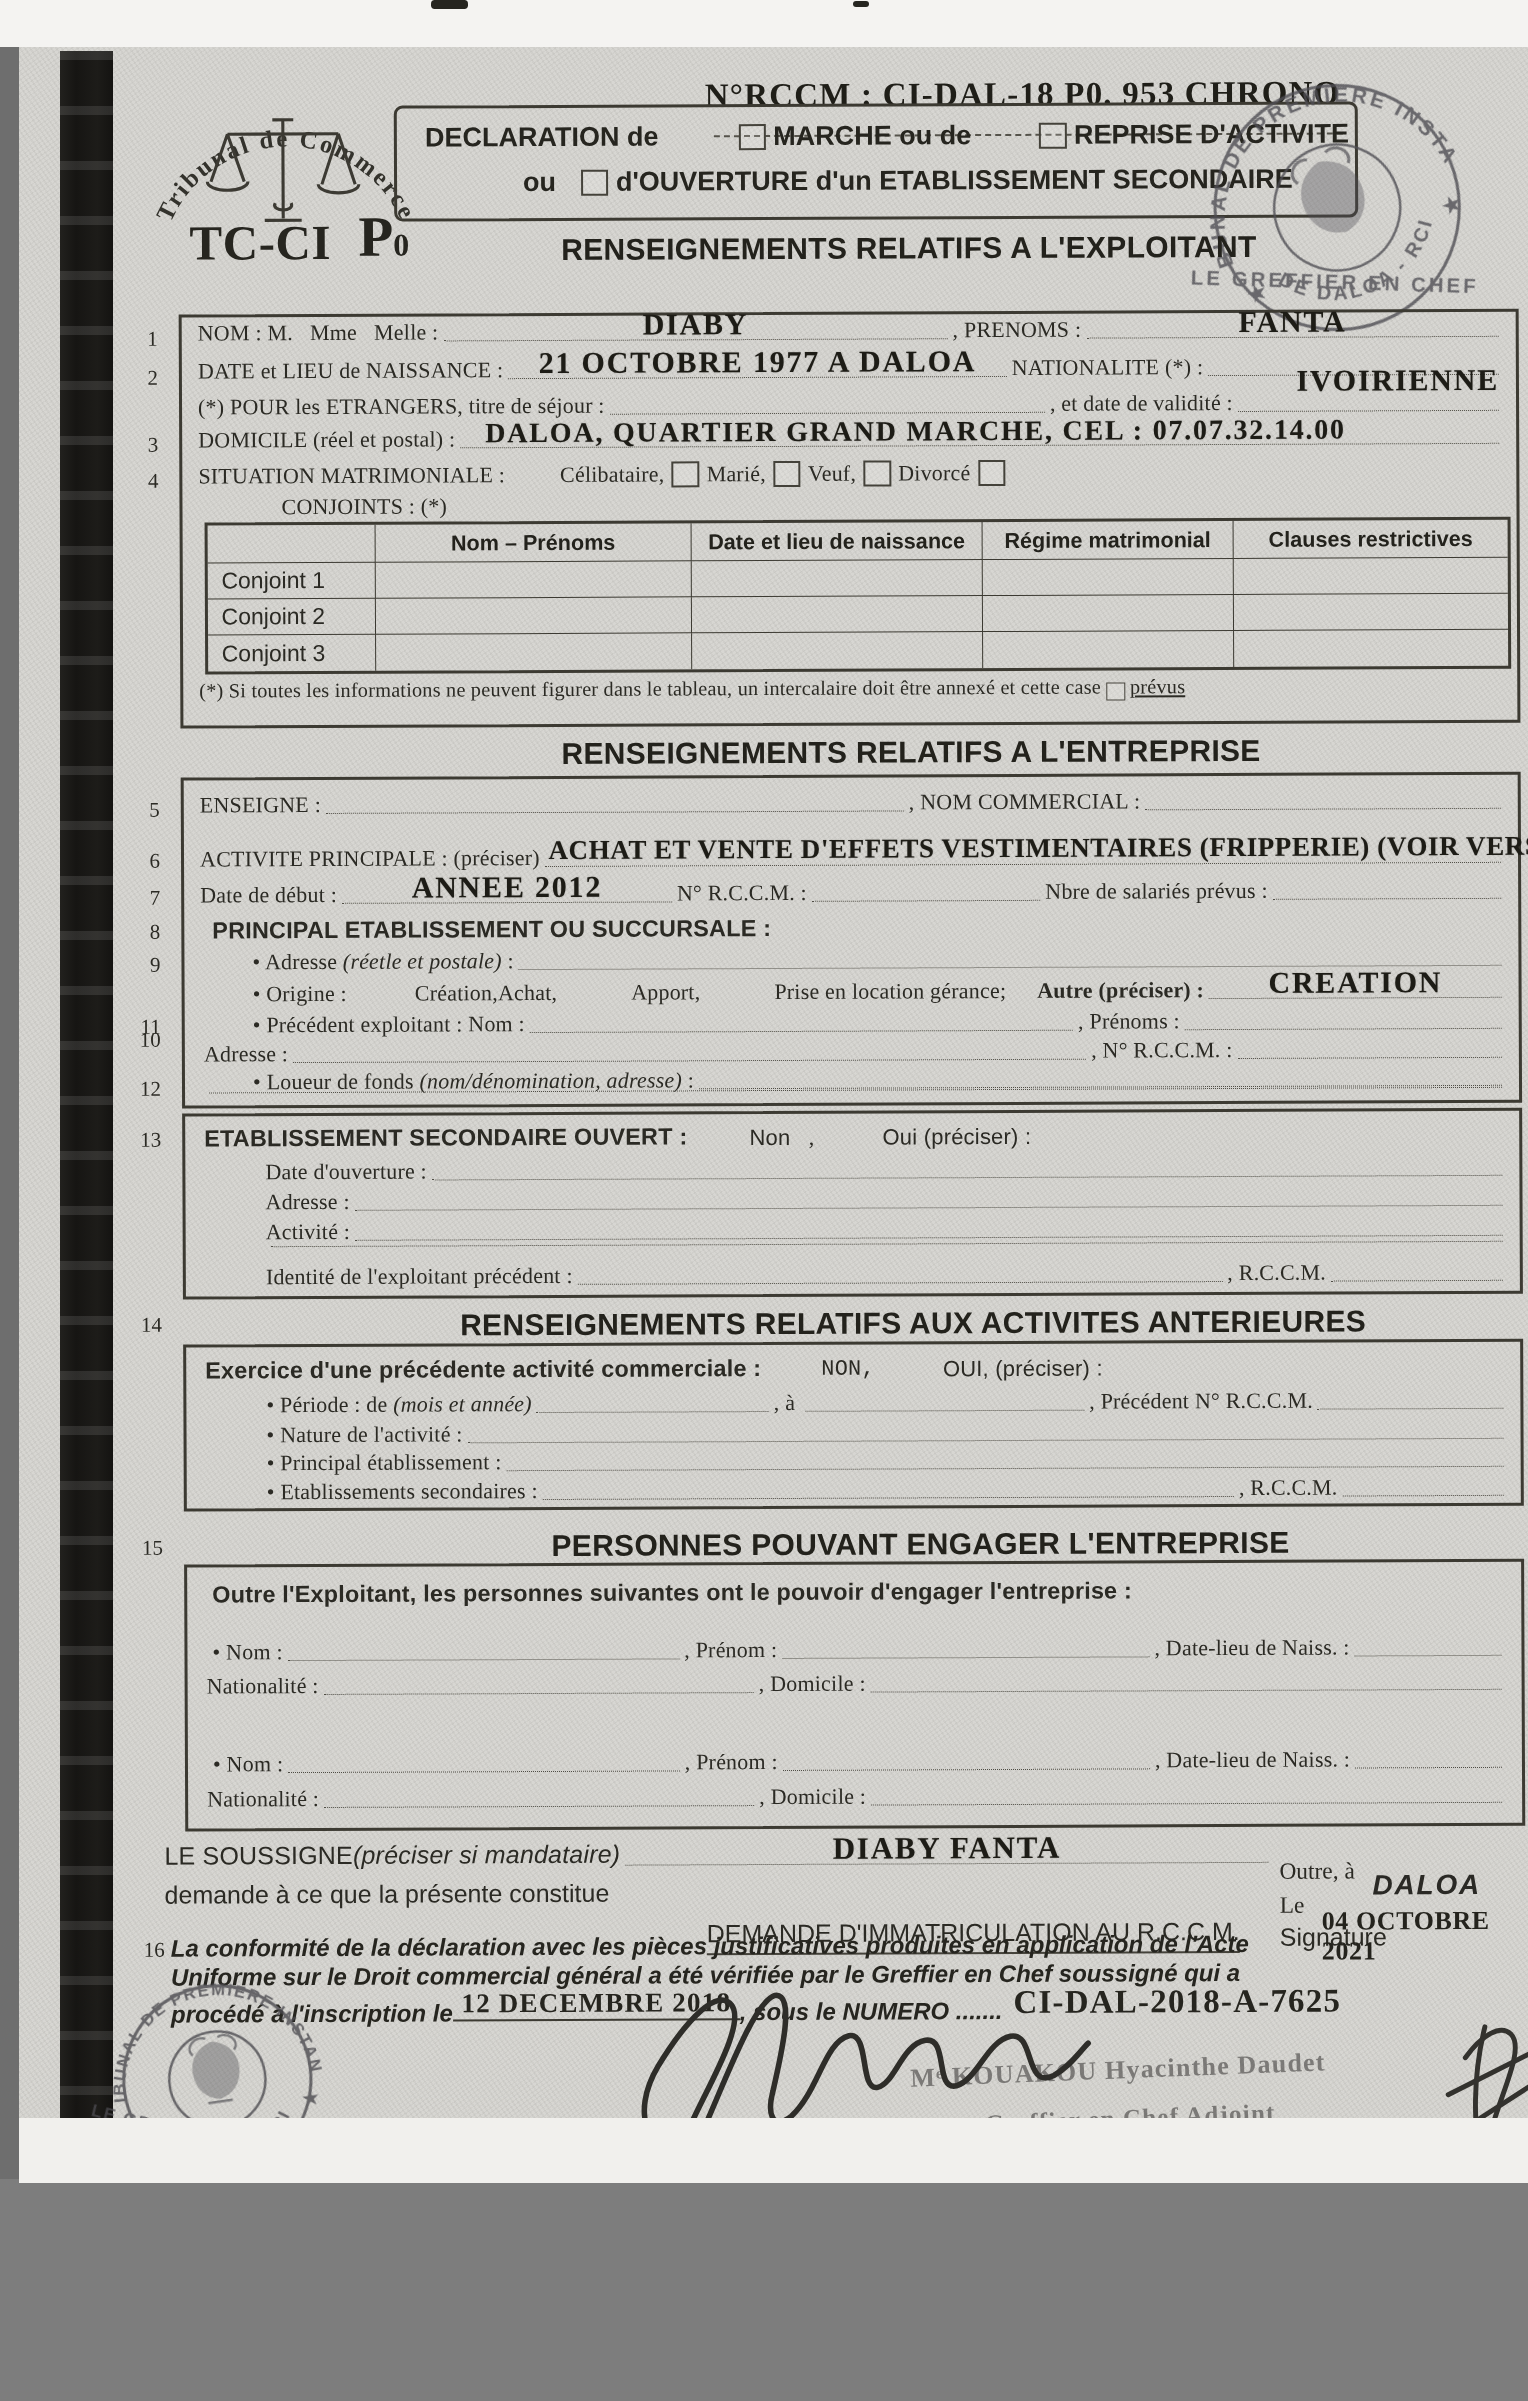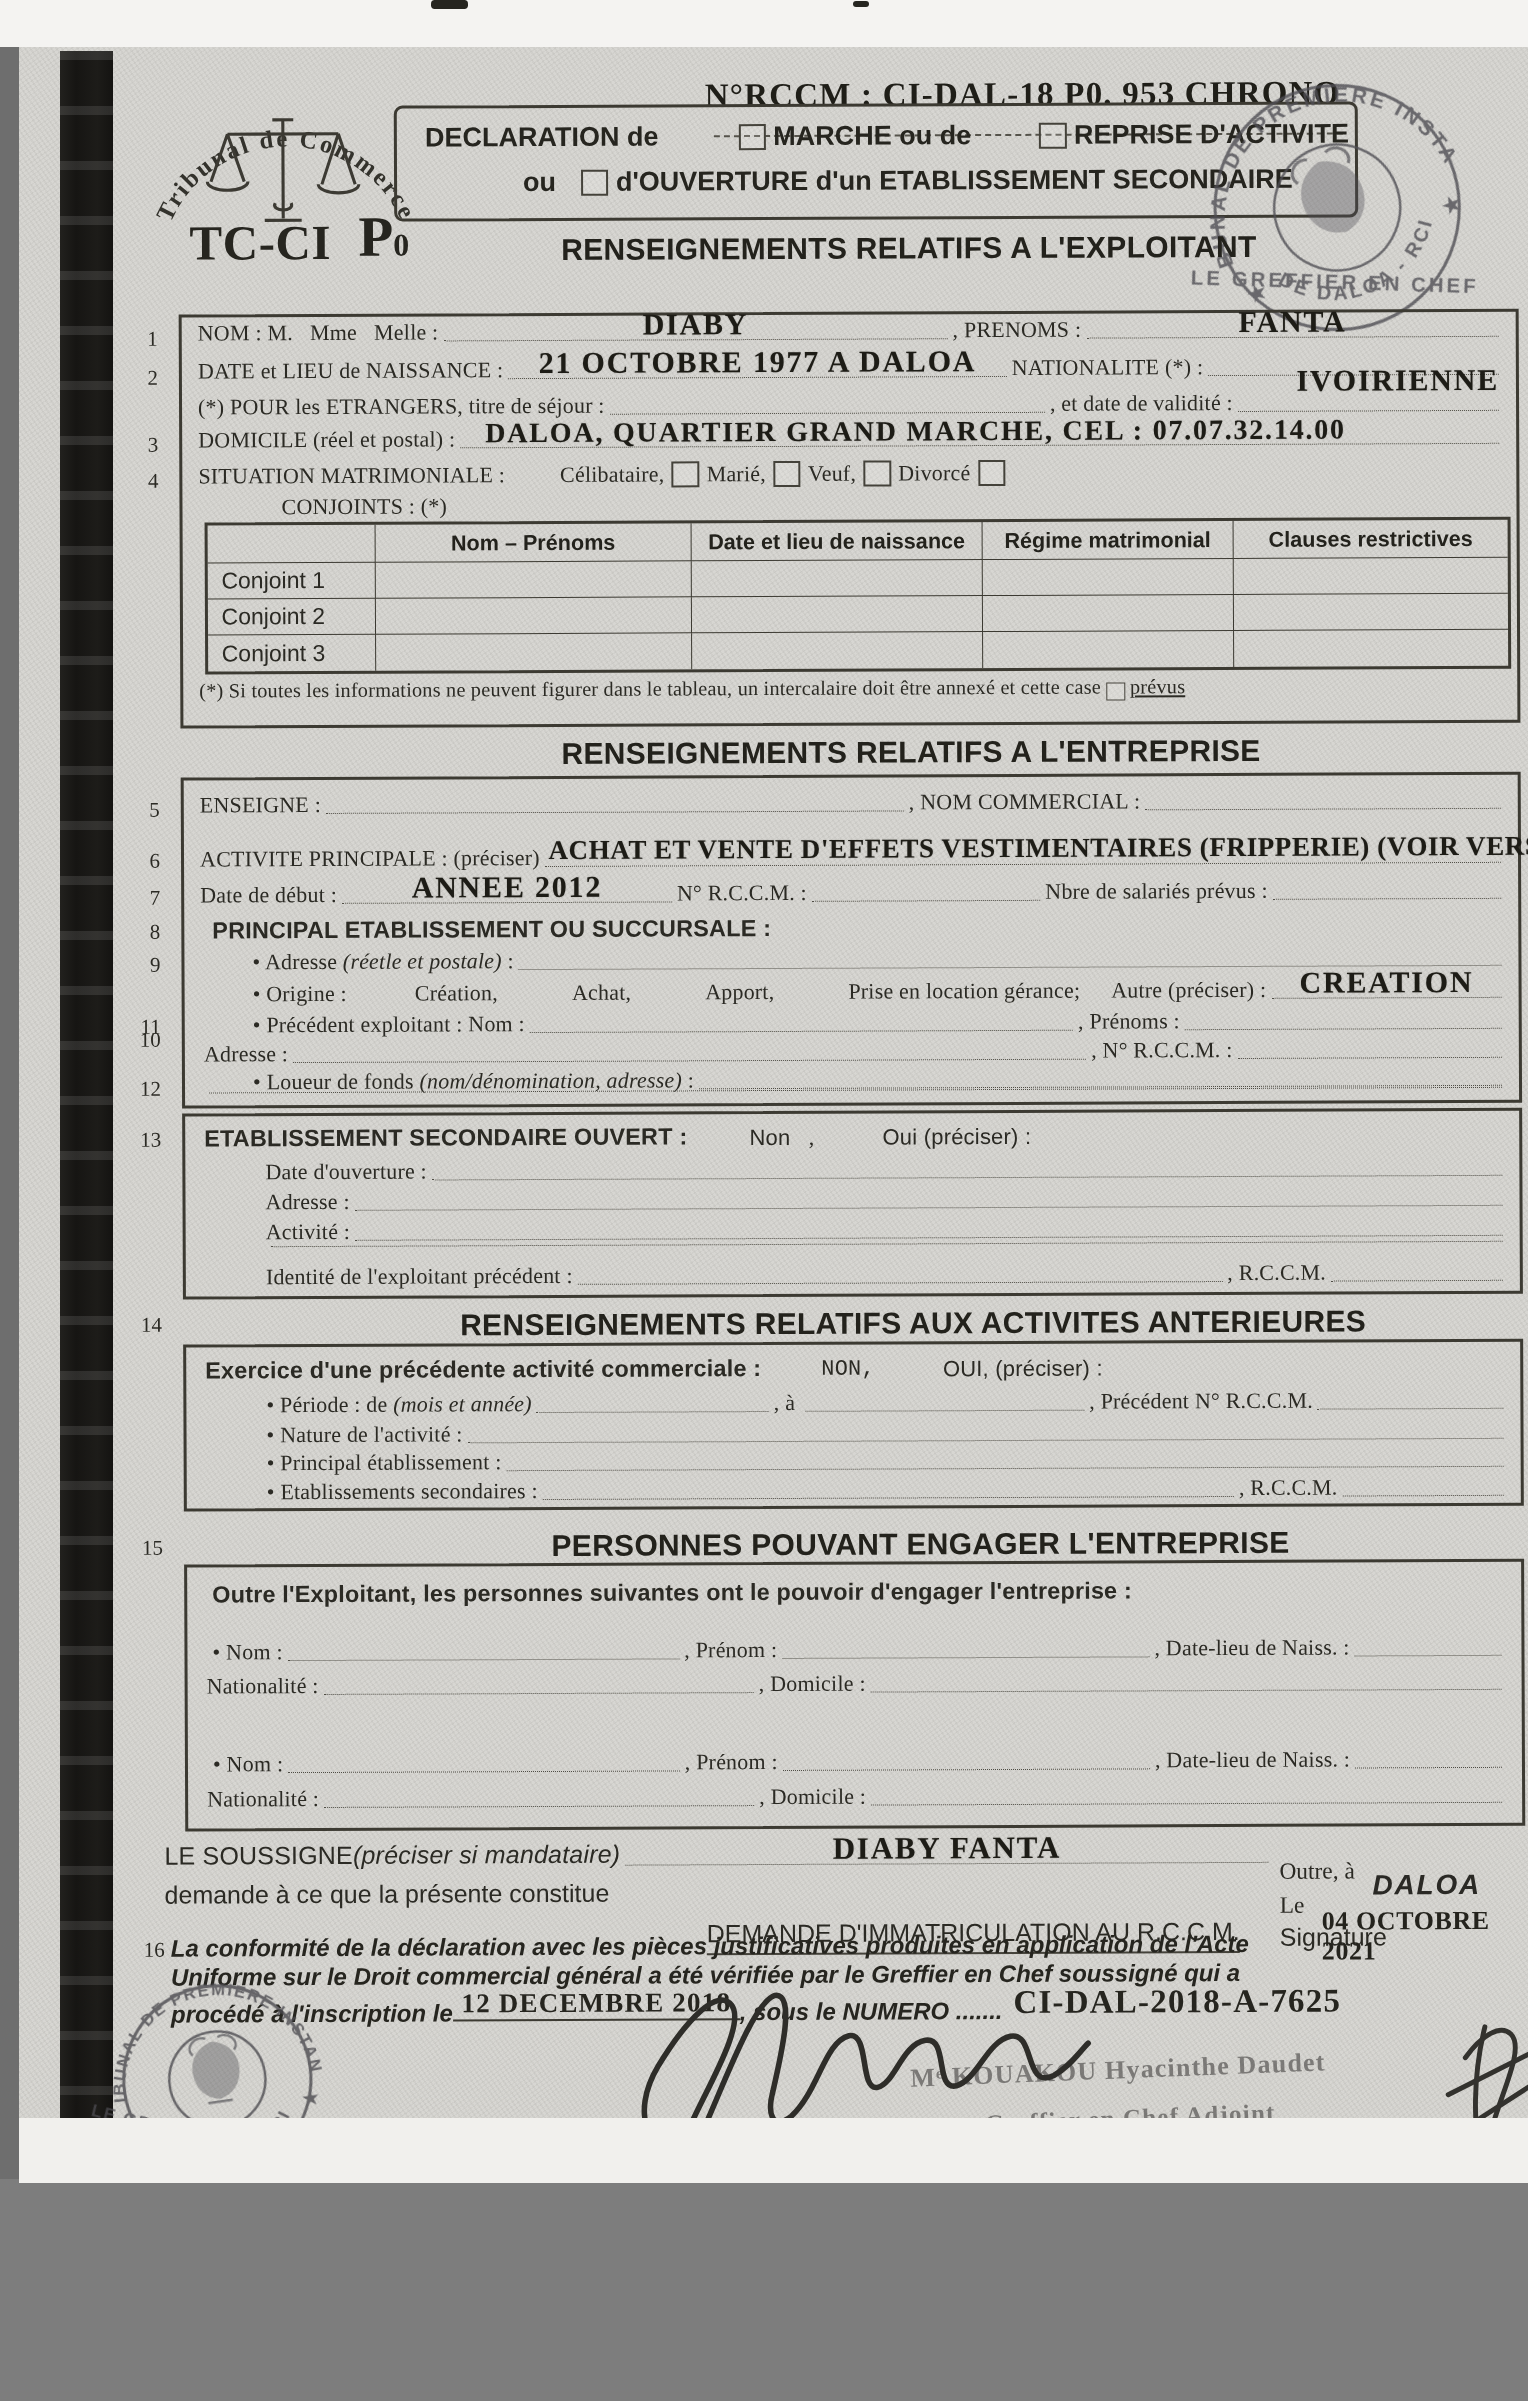--- a/index.html
+++ b/index.html
@@ -255,24 +255,24 @@
     <div class="srow" style="left:234px;top:900px;width:1254px;">
       <span class="lbl">• Adresse </span>
         <span class="lbl ital">(réetle et postale)</span>
         <span class="lbl"> :</span>
       <span class="dots"></span>
     </div>
 
     <div class="srow" style="left:234px;top:932px;width:1254px;">
       <span class="lbl">• Origine :</span>
       <span class="lbl" style="margin-left:68px;">Création,</span>
-      <span class="lbl" style="margin-left:74px;">Achat,</span>
+      <span class="lbl" style="">Achat,</span>
       <span class="lbl" style="margin-left:74px;">Apport,</span>
       <span class="lbl" style="margin-left:74px;">Prise en location gérance;</span>
-      <span class="lbl" style="margin-left:31px;">Autre (préciser) :</span>
+      <span class="lbl" style="margin-left:31px;font-weight:bold;">Autre (préciser) :</span>
       <span class="dots">
           <span class="val">CREATION</span>
         </span>
     </div>
 
     <div class="srow" style="left:234px;top:963px;width:1254px;">
       <span class="lbl">• Précédent exploitant : Nom :</span>
       <span class="dots" style="flex-grow:2.4;"></span>
       <span class="lbl">, Prénoms :</span>
       <span class="dots" style="flex-grow:1.4;"></span>

